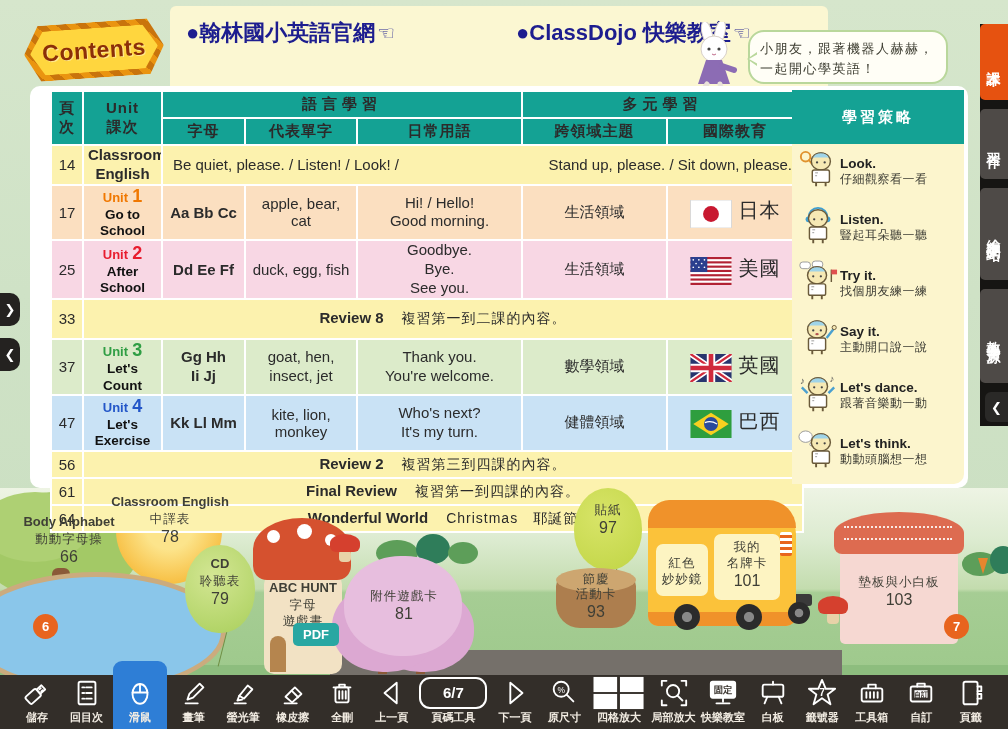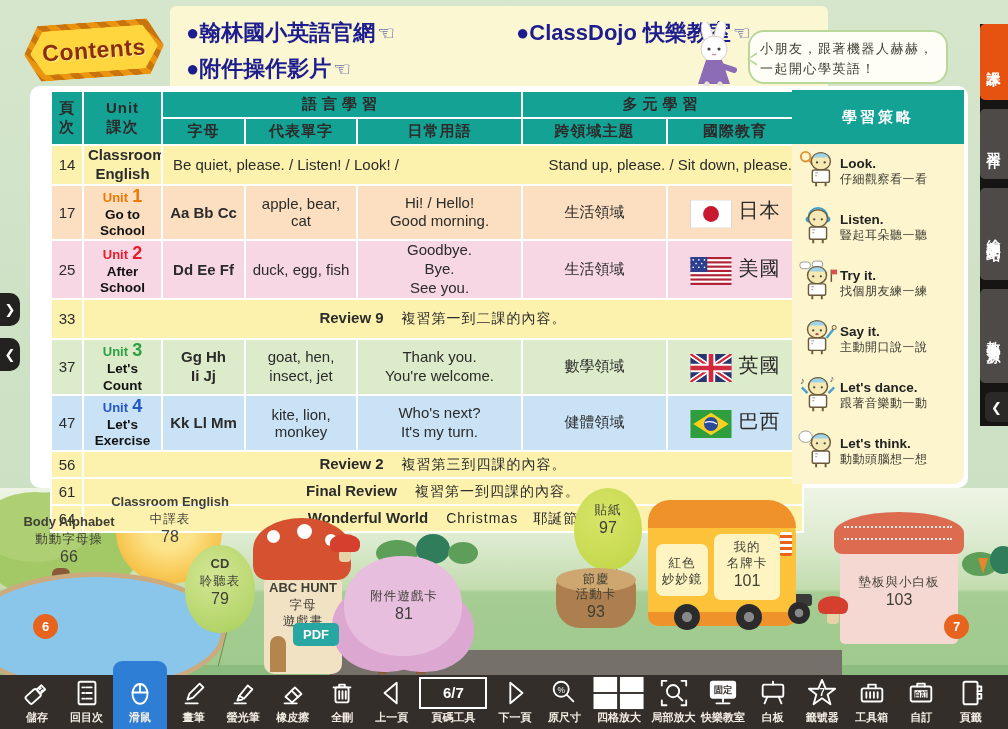--- a/index.html
+++ b/index.html
@@ -142,38 +142,37 @@
     border-top:16px solid #e8862e;z-index:4;}
 
   
   .toolbar{position:absolute;left:0;top:675px;width:1008px;height:54px;background:#332e29;z-index:40;
     display:flex;align-items:flex-end;justify-content:space-between;padding:0 14px;box-sizing:border-box;}
   .tool{display:flex;flex-direction:column;align-items:center;justify-content:flex-end;height:54px;
     min-width:44px;padding:0 1px;}
   .tool .ticon{height:36px;display:flex;align-items:center;justify-content:center;}
   .tool .tlabel{font-size:11px;font-weight:bold;color:#f2ece2;padding-bottom:4px;white-space:nowrap;}
   .tool.active{background:#2e7ed6;border-radius:9px 9px 0 0;height:68px;min-width:52px;}
-  .pagebox{width:64px;height:28px;border:2px solid #fff;border-radius:0;color:#fff;
+  .pagebox{width:64px;height:28px;border:2px solid #fff;border-radius:11px;color:#fff;
     font-size:15px;font-weight:bold;display:flex;align-items:center;justify-content:center;}
   .ticon svg{stroke:#fff;fill:none;stroke-width:2;stroke-linecap:round;stroke-linejoin:round;}
 </style>
 </head>
 <body>
 
 <div id="app">
 
   <div class="yellow-strip"></div>
   <div class="badge">
     <div class="badge-inner">
         <span>Contents</span>
       </div>
   </div>
   <div class="hl hl1"><span>●翰林國小英語官網</span><span class="hand">☜</span></div>
   <div class="hl hl1b"><span>●ClassDojo 快樂教室</span><span class="hand">☜</span></div>
-  <div class="hl hl2"><span>●附件操作影片</span><span class="hand">☜</span></div>
 
   <div class="rabbit">
     <svg width="60" height="70" viewBox="0 0 60 70">
       <ellipse cx="21" cy="11" rx="5" ry="12" fill="#fff" stroke="#d8d0c8" transform="rotate(-14 21 11)"></ellipse>
       <ellipse cx="34" cy="10" rx="5" ry="12" fill="#fff" stroke="#d8d0c8" transform="rotate(12 34 10)"></ellipse>
       <circle cx="28" cy="27" r="13" fill="#fff" stroke="#d8d0c8"></circle>
       <circle cx="23" cy="27" r="1.6" fill="#444"></circle>
         <circle cx="33" cy="27" r="1.6" fill="#444"></circle>
       <path d="M26 32 q2 2 4 0" stroke="#c06a8a" fill="none"></path>
       <path d="M20 38 L36 38 L44 62 L12 62 Z" fill="#8c6cb4"></path>
@@ -278,21 +277,21 @@
                   <circle cx="12" cy="7" r=".9"></circle>
                   <circle cx="3" cy="11" r=".9"></circle>
                   <circle cx="9" cy="11" r=".9"></circle>
                   <circle cx="15" cy="11" r=".9"></circle>
                 </g>
               </svg><span class="cname">美國</span>
         </td>
       </tr>
       <tr class="r3 bg-y">
         <td class="pgno">33</td>
-        <td colspan="6" class="revcell"><span class="rev-t">Review 9</span><span class="rev-d">複習第一到二課的內容。</span></td>
+        <td colspan="6" class="revcell"><span class="rev-t">Review 8</span><span class="rev-d">複習第一到二課的內容。</span></td>
       </tr>
       <tr class="r4 bg-g">
         <td class="pgno">37</td>
         <td class="unitcell"><span class="uw u3">Unit</span> <span class="un u3">3</span><div class="uen">Let's Count</div></td>
         <td class="letters pre">Gg Hh
 Ii   Jj</td>
         <td class="pre">goat, hen,
 insect, jet</td>
         <td class="daily pre">Thank you.
 You're welcome.</td>

